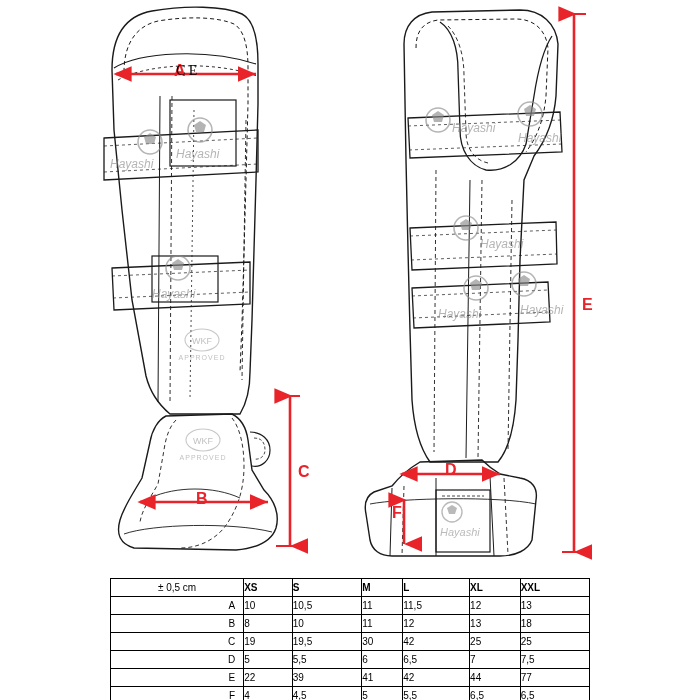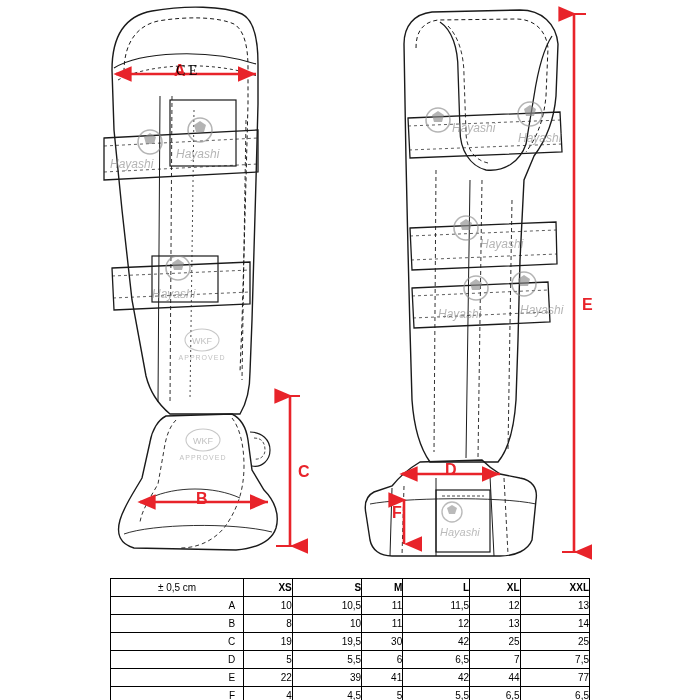--- a/index.html
+++ b/index.html
@@ -31,21 +31,21 @@
     position: absolute;
     left: 110px;
     top: 578px;
     width: 480px;
     border-collapse: collapse;
     font-size: 10px;
     line-height: 1;
   }
   .size-table td, .size-table th {
     border: 1px solid #000000;
-    text-align: right;
+    text-align: left;
     padding: 2px 0 2px 0;
     height: 13px;
     font-weight: normal;
     font-size: 10px;
   }
   .size-table th {
     font-weight: bold;
     margin-top: 8px;
   }
   .size-table .rowhead {
@@ -309,21 +309,21 @@
         <td>12</td>
         <td>13</td>
       </tr>
       <tr>
         <td class="rowhead">B</td>
         <td>8</td>
         <td>10</td>
         <td>11</td>
         <td>12</td>
         <td>13</td>
-        <td>14</td>
+        <td>18</td>
       </tr>
       <tr>
         <td class="rowhead">C</td>
         <td>19</td>
         <td>19,5</td>
         <td>30</td>
         <td>42</td>
         <td>25</td>
         <td>25</td>
       </tr>

